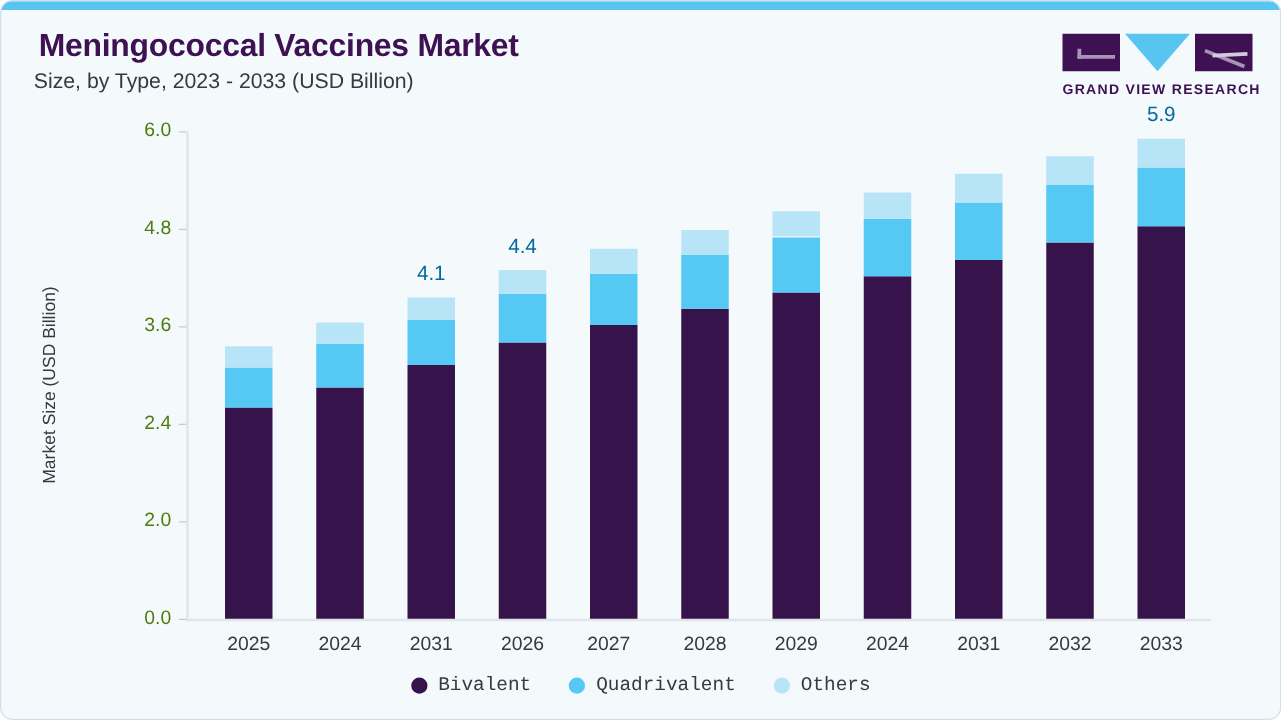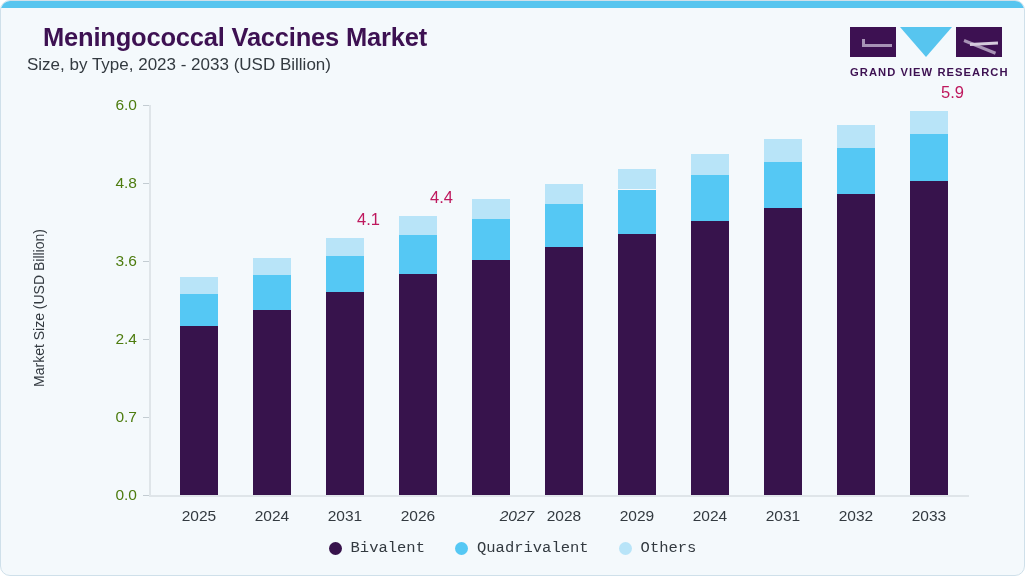--- a/index.html
+++ b/index.html
@@ -31,21 +31,21 @@
   #header {
     position: absolute;
     top: 22px; left: 26px;
     width: 700px;
   }
   #chart-title {
     font-size: 25.5px;
     font-weight: bold;
     color: #3d1152;
     letter-spacing: -0.2px;
-    margin: 0 0 3px 16px;
+    margin: 0 0 3px 4px;
     line-height: 1.15;
   }
   #chart-subtitle {
     font-size: 17px;
     color: #333a40;
     margin: 0;
     line-height: 1.2;
   }
   
   #logo {
@@ -150,23 +150,23 @@
     background: #dfe5e9;
   }
   .bar-group { position: absolute; bottom: 0; }
   .seg { position: absolute; width: 100%; }
   .seg-bivalent     { background: #37134c; }
   .seg-quadrivalent { background: #55c8f4; }
   .seg-others       { background: #b8e4f8; }
   .bar-value {
     position: absolute;
     width: 70px;
-    text-align: right;
+    text-align: center;
     font-size: 16.5px;
-    color: #be185d;
+    color: #0369a1;
   }
   .xtick-label {
     position: absolute;
     width: 80px;
     text-align: center;
     font-size: 15.5px;
     color: #333a40;
   }
   
   #legend {
@@ -218,21 +218,21 @@
     </div>
     <div id="logo-text">GRAND VIEW RESEARCH</div>
   </div>
 
   <div id="plot">
       <div id="axis-line-y" style="left: 148px; top: 104px; height: 390px;"></div>
       <div id="axis-line-x" style="left: 148px; top: 494px; width: 820px;"></div>
       <div id="axis-title">Market Size (USD Billion)</div>
       <div class="ytick-label" style="top: 494px; left: 92px;">0.0</div>
       <div class="ytick-mark" style="top: 494px; left: 142px;"></div>
-      <div class="ytick-label" style="top: 416px; left: 92px;">0.7</div>
+      <div class="ytick-label" style="top: 416px; left: 92px;">2.0</div>
       <div class="ytick-mark" style="top: 416px; left: 142px;"></div>
       <div class="ytick-label" style="top: 338px; left: 92px;">2.4</div>
       <div class="ytick-mark" style="top: 338px; left: 142px;"></div>
       <div class="ytick-label" style="top: 260px; left: 92px;">3.6</div>
       <div class="ytick-mark" style="top: 260px; left: 142px;"></div>
       <div class="ytick-label" style="top: 182px; left: 92px;">4.8</div>
       <div class="ytick-mark" style="top: 182px; left: 142px;"></div>
       <div class="ytick-label" style="top: 104px; left: 92px;">6.0</div>
       <div class="ytick-mark" style="top: 104px; left: 142px;"></div>
       <div class="bar-group" style="left: 179px; width: 38px; top: 104px; height: 390px;">
@@ -259,21 +259,21 @@
         <div class="seg seg-quadrivalent" style="background: rgb(85, 200, 244); top: 130px; height: 39px;"></div>
         <div class="seg seg-others" style="background: rgb(184, 228, 248); top: 111.15px; height: 18.85px;"></div>
       </div>
       <div class="bar-value" style="left: 382px; top: 187.15px;">4.4</div>
       <div class="xtick-label" style="left: 377px; top: 506px;">2026</div>
       <div class="bar-group" style="left: 471px; width: 38px; top: 104px; height: 390px;">
         <div class="seg seg-bivalent" style="background: rgb(55, 19, 76); top: 154.7px; height: 235.3px;"></div>
         <div class="seg seg-quadrivalent" style="background: rgb(85, 200, 244); top: 113.75px; height: 40.95px;"></div>
         <div class="seg seg-others" style="background: rgb(184, 228, 248); top: 94.25px; height: 19.5px;"></div>
       </div>
-      <div class="xtick-label" style="left: 476px; top: 506px; font-style: italic;">2027</div>
+      <div class="xtick-label" style="left: 446px; top: 506px;">2027</div>
       <div class="bar-group" style="left: 544px; width: 38px; top: 104px; height: 390px;">
         <div class="seg seg-bivalent" style="background: rgb(55, 19, 76); top: 141.7px; height: 248.3px;"></div>
         <div class="seg seg-quadrivalent" style="background: rgb(85, 200, 244); top: 98.8px; height: 42.9px;"></div>
         <div class="seg seg-others" style="background: rgb(184, 228, 248); top: 78.65px; height: 20.15px;"></div>
       </div>
       <div class="xtick-label" style="left: 523px; top: 506px; text-align: center;">2028</div>
       <div class="bar-group" style="left: 617px; width: 38px; top: 104px; height: 390px;">
         <div class="seg seg-bivalent" style="background: rgb(55, 19, 76); top: 128.7px; height: 261.3px;"></div>
         <div class="seg seg-quadrivalent" style="background: rgb(85, 200, 244); top: 84.5px; height: 44.2px;"></div>
         <div class="seg seg-others" style="background: rgb(184, 228, 248); top: 63.7px; height: 20.8px;"></div>

